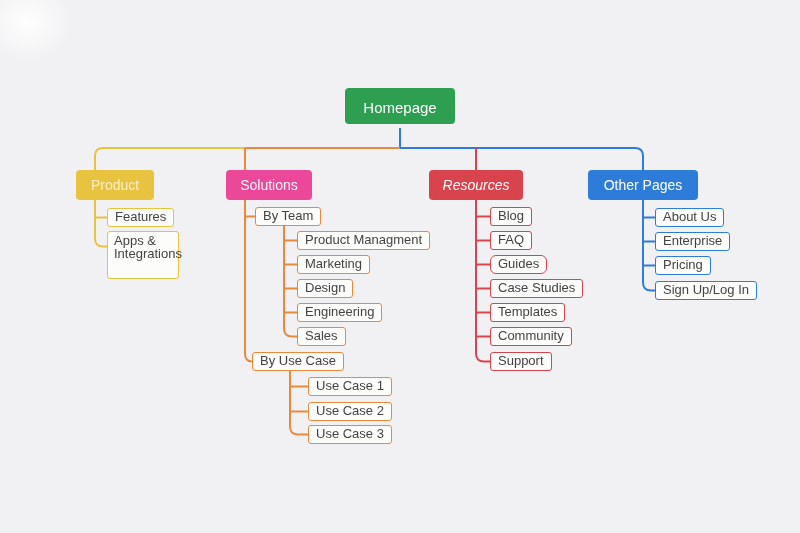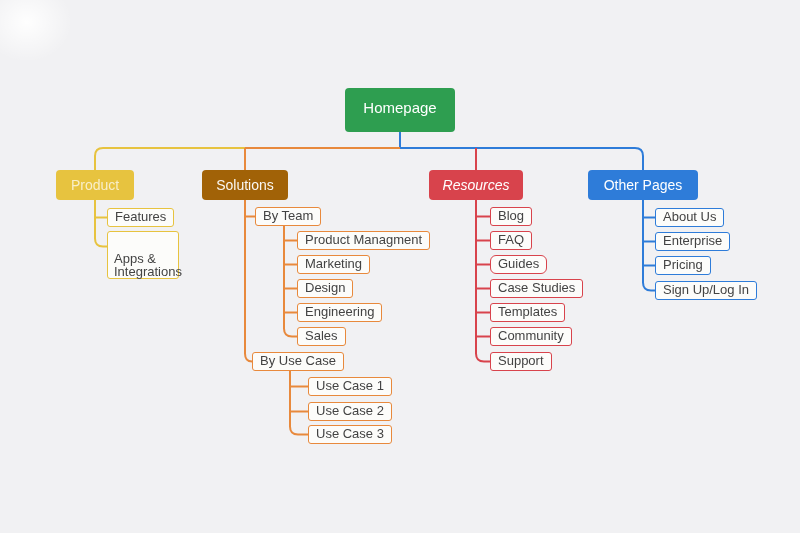--- a/index.html
+++ b/index.html
@@ -36,45 +36,45 @@
     height:19px;
     line-height:15px;
     padding:0 7px;
     white-space:nowrap;
     cursor:default;
   }
   .node.two-line{
     height:48px;width:72px;
     white-space:normal;
     line-height:13px;
-    padding:20px 6px;
+    padding:2px 6px;
   }
   .b-yellow{border-color:#e7c33f;}
   .b-orange{border-color:#e8893c;}
   .b-red{border-color:#d8434c;}
   .b-blue{border-color:#2e7cd9;}
 
   .hdr{
     position:absolute;
     box-sizing:border-box;
     height:30px;line-height:30px;
     border-radius:4px;
     text-align:center;
     font-size:14px;
     color:#ffffff;
     cursor:default;
   }
-  .hdr-yellow{background:#e7c33f;color:rgba(255,255,255,0.72);}
-  .hdr-orange{background:#a16207;color:rgba(255,255,255,0.95);}
+  .hdr-yellow{background:#e7c33f;color:rgba(255,255,255,0.72);margin-left:20px;}
+  .hdr-orange{background:#ec4899;color:rgba(255,255,255,0.95);margin-left:24px;}
   .hdr-red{background:#d8434c;font-style:italic;}
   .hdr-blue{background:#2e7cd9;}
 
   .rootnode{
     position:absolute;
-    left:345px;top:88px;width:110px;height:44px;
+    left:345px;top:88px;width:110px;height:36px;
     line-height:40px;
     background:#2e9e50;
     color:#ffffff;
     border-radius:4px;
     text-align:center;
     font-size:15px;
     cursor:default;
   }
 </style>
 </head>

